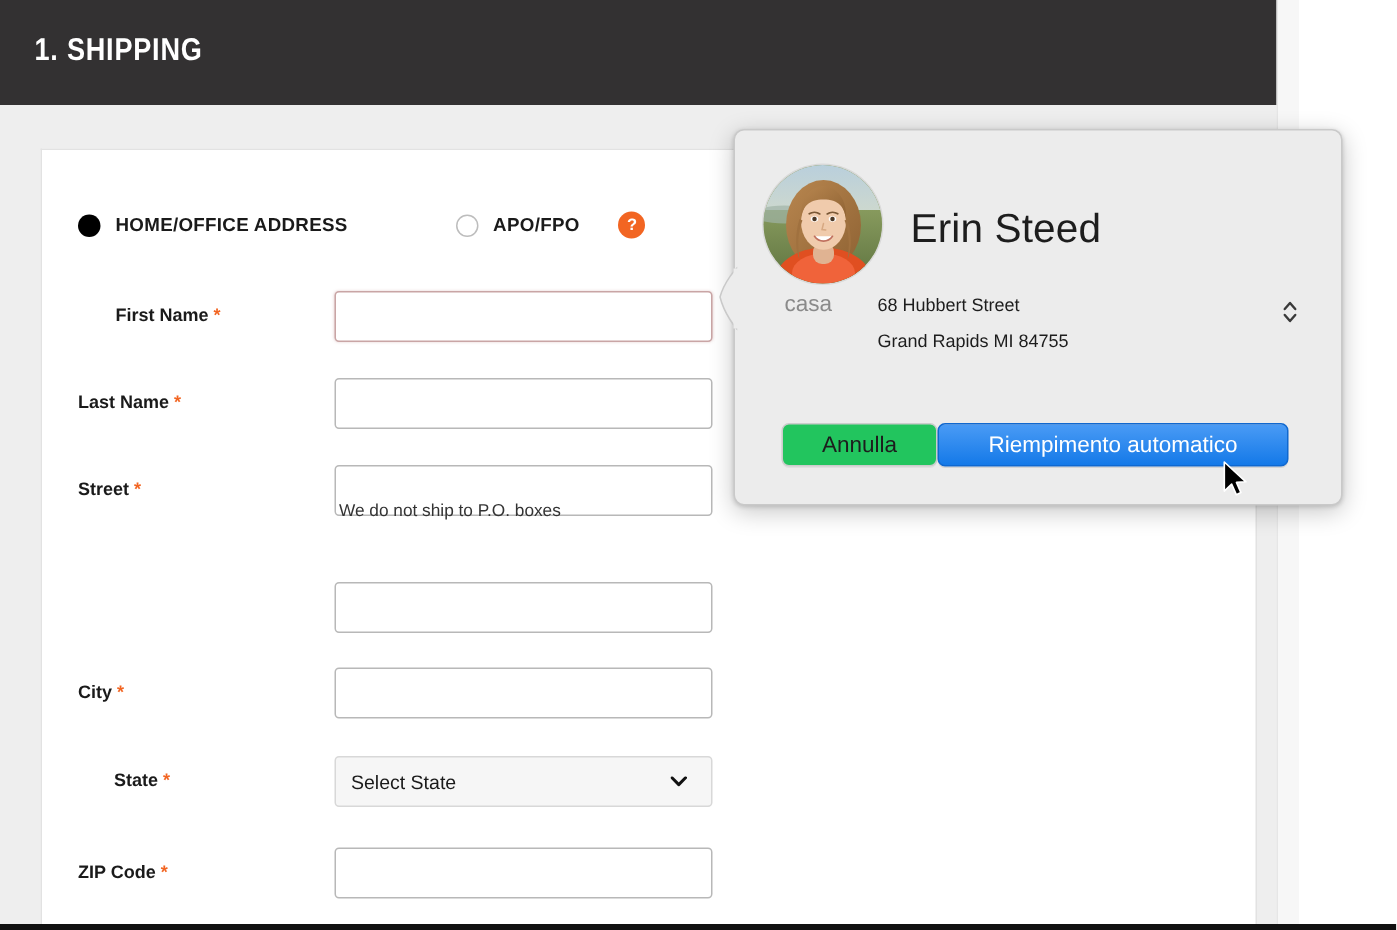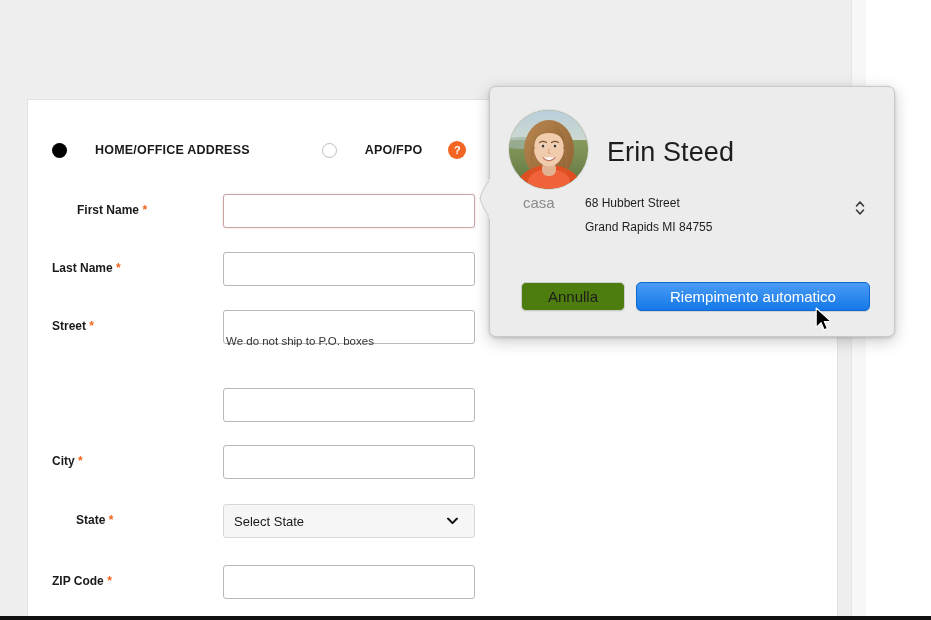--- a/index.html
+++ b/index.html
@@ -112,21 +112,21 @@
     flex: 0 0 auto;
   }
   .radio-ring {
     width: 15px; height: 15px;
     border-radius: 50%;
     background: #ffffff;
     border: 1px solid #bdbdbd;
     flex: 0 0 auto;
   }
   .radio-label {
-    margin-left: 28px;
+    margin-left: 10px;
     font-size: 12.5px;
     font-weight: bold;
     color: #1a1a1a;
     letter-spacing: 0.2px;
     white-space: nowrap;
   }
   #opt-apo { margin-left: 44px; padding-left: 28px; }
   #help-badge {
     margin-left: 26px;
     width: 18px; height: 18px;
@@ -299,27 +299,26 @@
     font-family: "Liberation Sans", sans-serif;
     font-size: 15px;
     display: flex;
     align-items: center;
     justify-content: center;
     cursor: pointer;
     white-space: nowrap;
   }
   #btn-cancel {
     width: 104px;
-    background: #4d7c0f;
+    background: #22c55e;
     border: 1px solid #cccccc;
     color: #1d1d1d;
     box-shadow: 0 1px 0 rgba(0,0,0,0.05);
   }
   #btn-autofill {
-    margin-left: 11px;
     width: 234px;
     background: linear-gradient(to bottom, #4a9bf5 0%, #1479e8 100%);
     border: 1px solid #1068cf;
     color: #ffffff;
     box-shadow: 0 1px 0 rgba(0,0,0,0.10);
   }
 
   
   #cursor {
     position: absolute;
@@ -331,20 +330,23 @@
     pointer-events: none;
   }
 </style>
 </head>
 <body>
 
 <div id="screen">
 
   <div id="page-viewport">
 
+    <div id="section-header">
+      <div class="title">1. SHIPPING</div>
+    </div>
 
     <div id="form-card">
 
       <div id="address-type-row">
 
         <div class="radio-opt" id="opt-home">
           <span class="radio-dot"></span>
           <span class="radio-label">HOME/OFFICE ADDRESS</span>
         </div>
 

